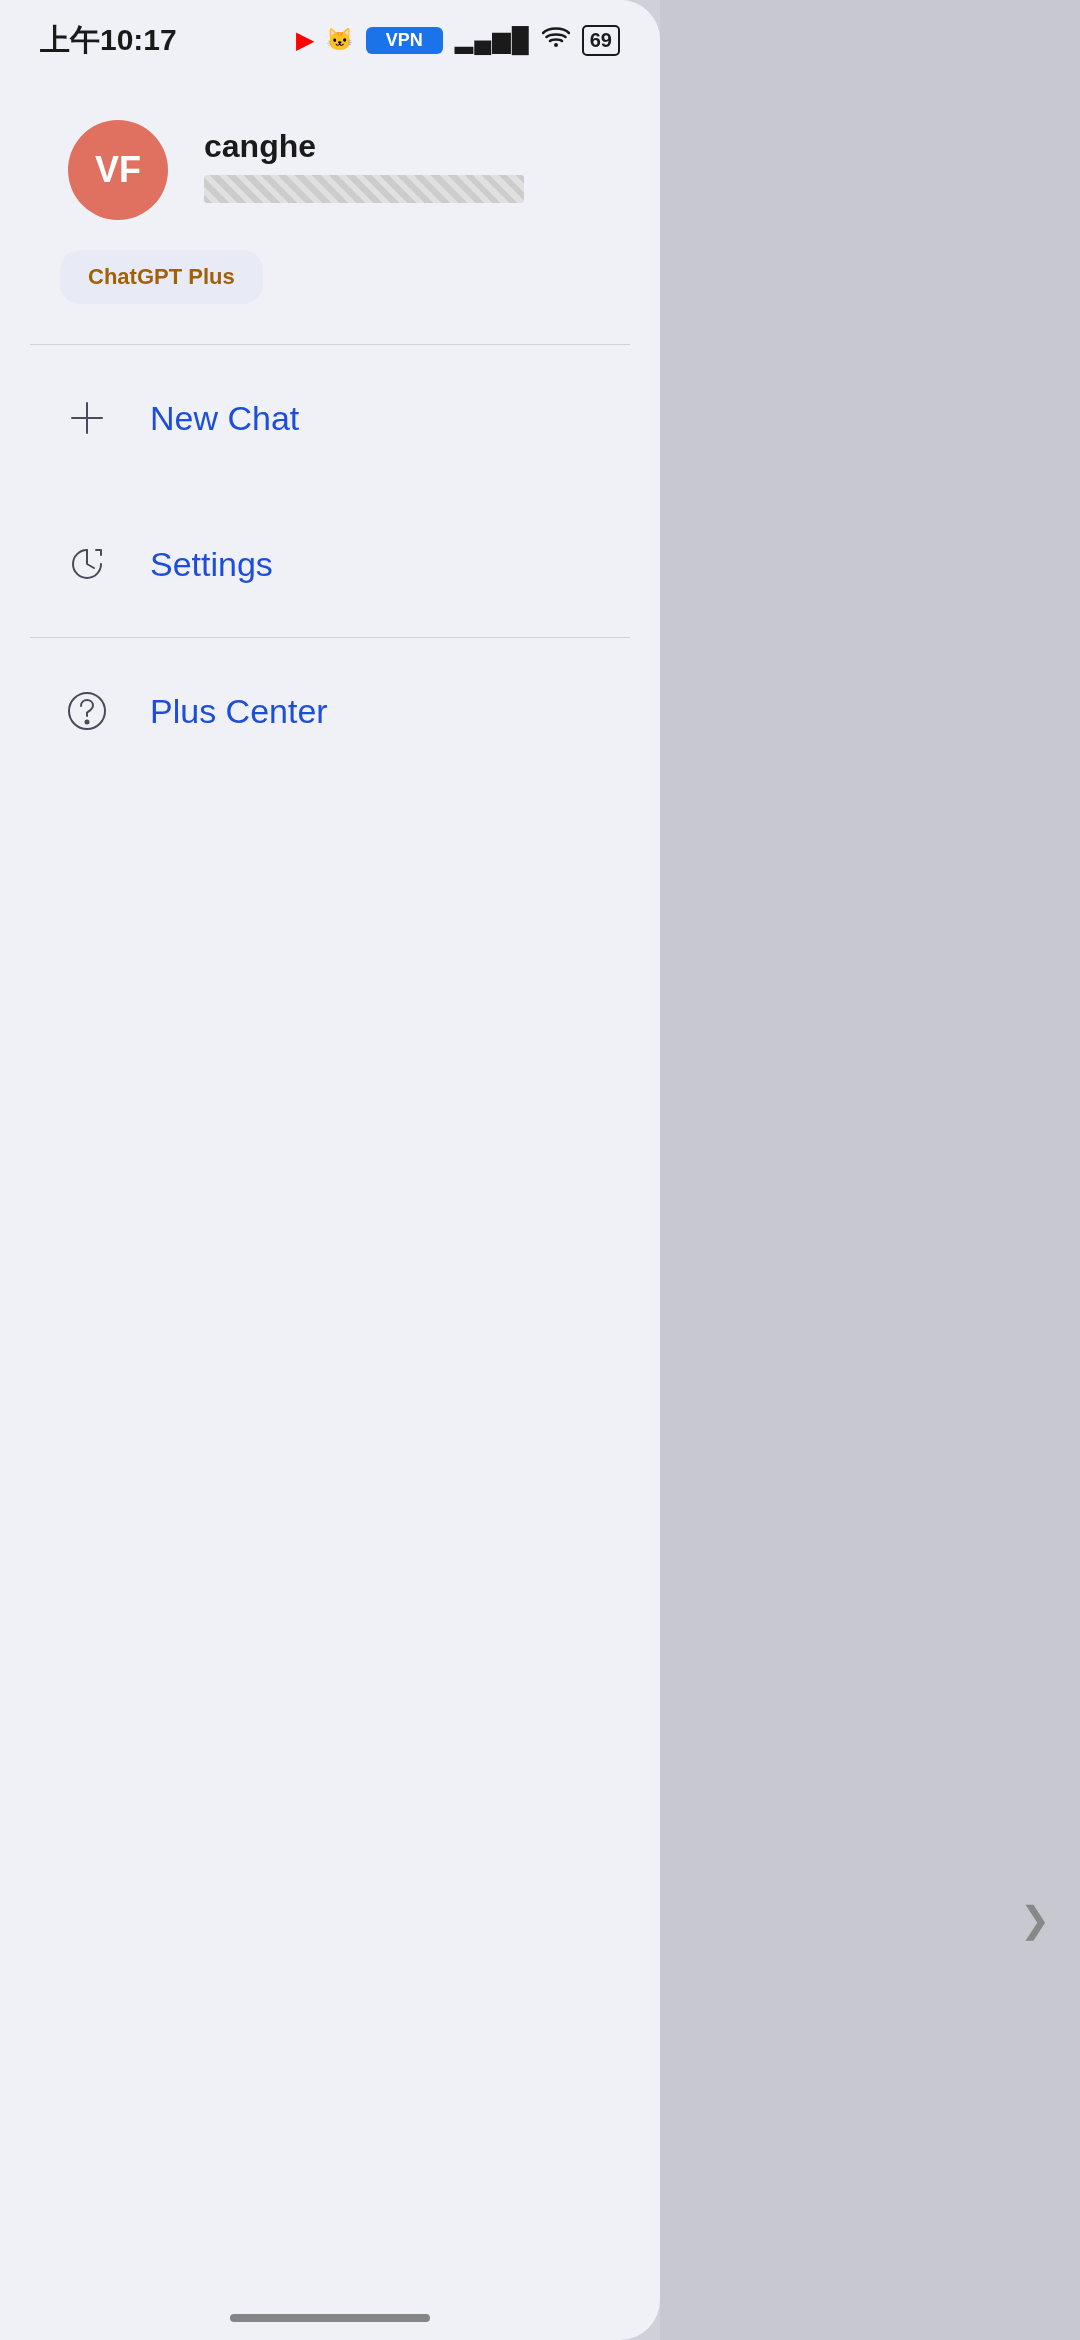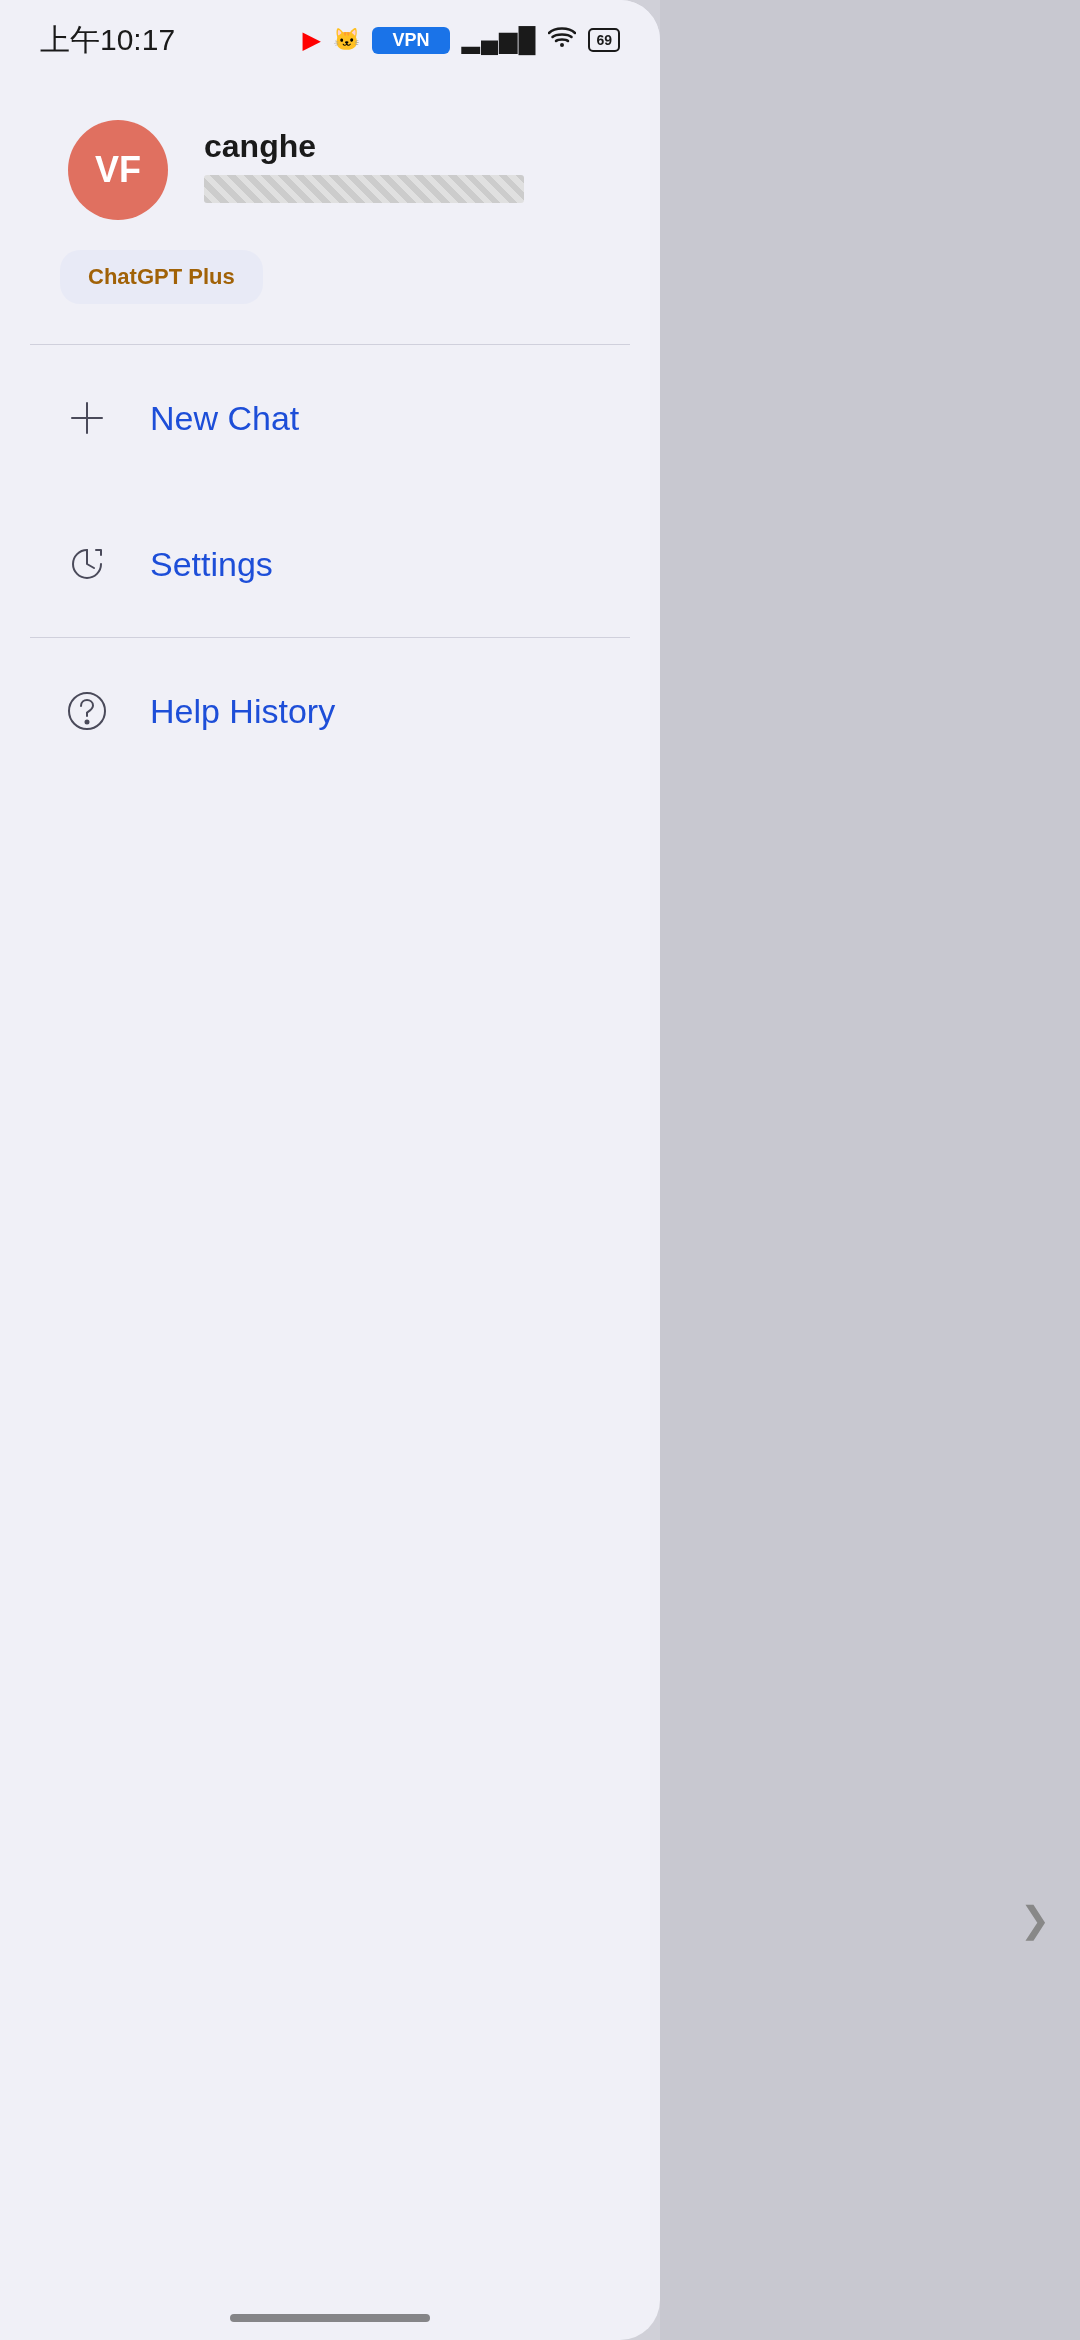--- a/index.html
+++ b/index.html
@@ -68,21 +68,21 @@
       height: 80px;
       display: flex;
       align-items: center;
       justify-content: space-between;
       padding: 0 40px;
       background: #f0f0f7;
     }
 
     .status-time {
       font-size: 30px;
-      font-weight: 400;
+      font-weight: 700;
       color: #1a1a1a;
       text-align: right;
     }
 
     .status-icons {
       display: flex;
       align-items: center;
       gap: 12px;
     }
 
@@ -97,21 +97,21 @@
       font-size: 18px;
       font-weight: 700;
       padding: 3px 20px;
       border-radius: 6px;
     }
 
     .battery-badge {
       border: 2px solid #1a1a1a;
       border-radius: 5px;
       padding: 2px 6px;
-      font-size: 14px;
+      font-size: 20px;
       font-weight: 600;
       color: #1a1a1a;
       position: relative;
     }
 
     
     .headphone-icon {
       position: absolute;
       right: -50px;
       top: 90px;
@@ -350,20 +350,20 @@
 
 
     <div class="menu-item">
       <div class="menu-icon">
         <svg viewBox="0 0 46 46">
           <circle cx="23" cy="23" r="18"></circle>
           <path d="M17 18 C17 14 20 12 23 12 C26 12 29 14 29 17.5 C29 21 26 22.5 23 24.5 L23 28"></path>
           <circle cx="23" cy="34" r="1.5" fill="#4a4a5a"></circle>
         </svg>
       </div>
-      <span class="menu-label">Help History</span>
+      <span class="menu-label">Plus Center</span>
     </div>
 
   </div>
 
   <div class="home-indicator"></div>
 
 </div>
 
 </body></html>

